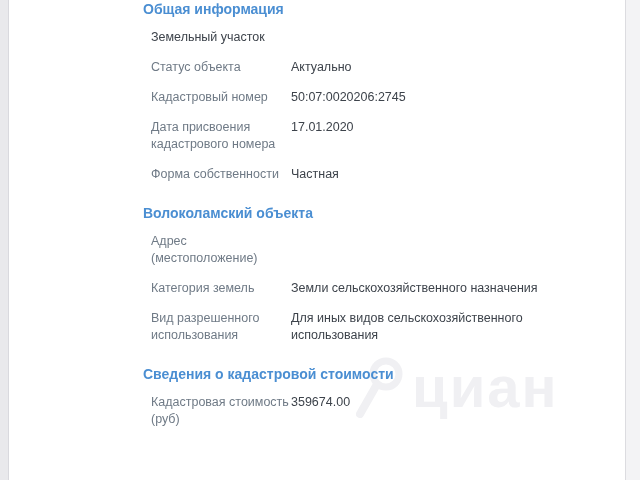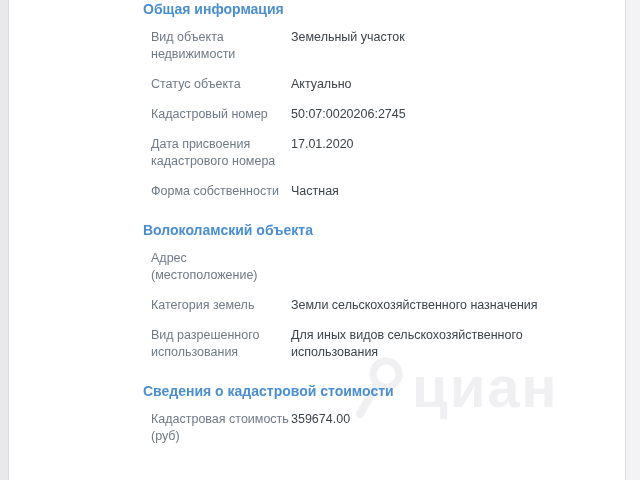--- a/index.html
+++ b/index.html
@@ -102,21 +102,20 @@
   </svg>
   <span class="wm-text">циан</span>
 </div>
 
 <div class="content">
 
   <div class="section">
     <h2 class="section-title">Общая информация</h2>
     <div class="rows">
   <div class="row">
-    <div class="label">Вид объекта недвижимости</div>
     <div class="value">Земельный участок</div>
   </div>
 
   <div class="row">
     <div class="label">Статус объекта</div>
     <div class="value">Актуально</div>
   </div>
 
   <div class="row">
     <div class="label">Кадастровый номер</div>

